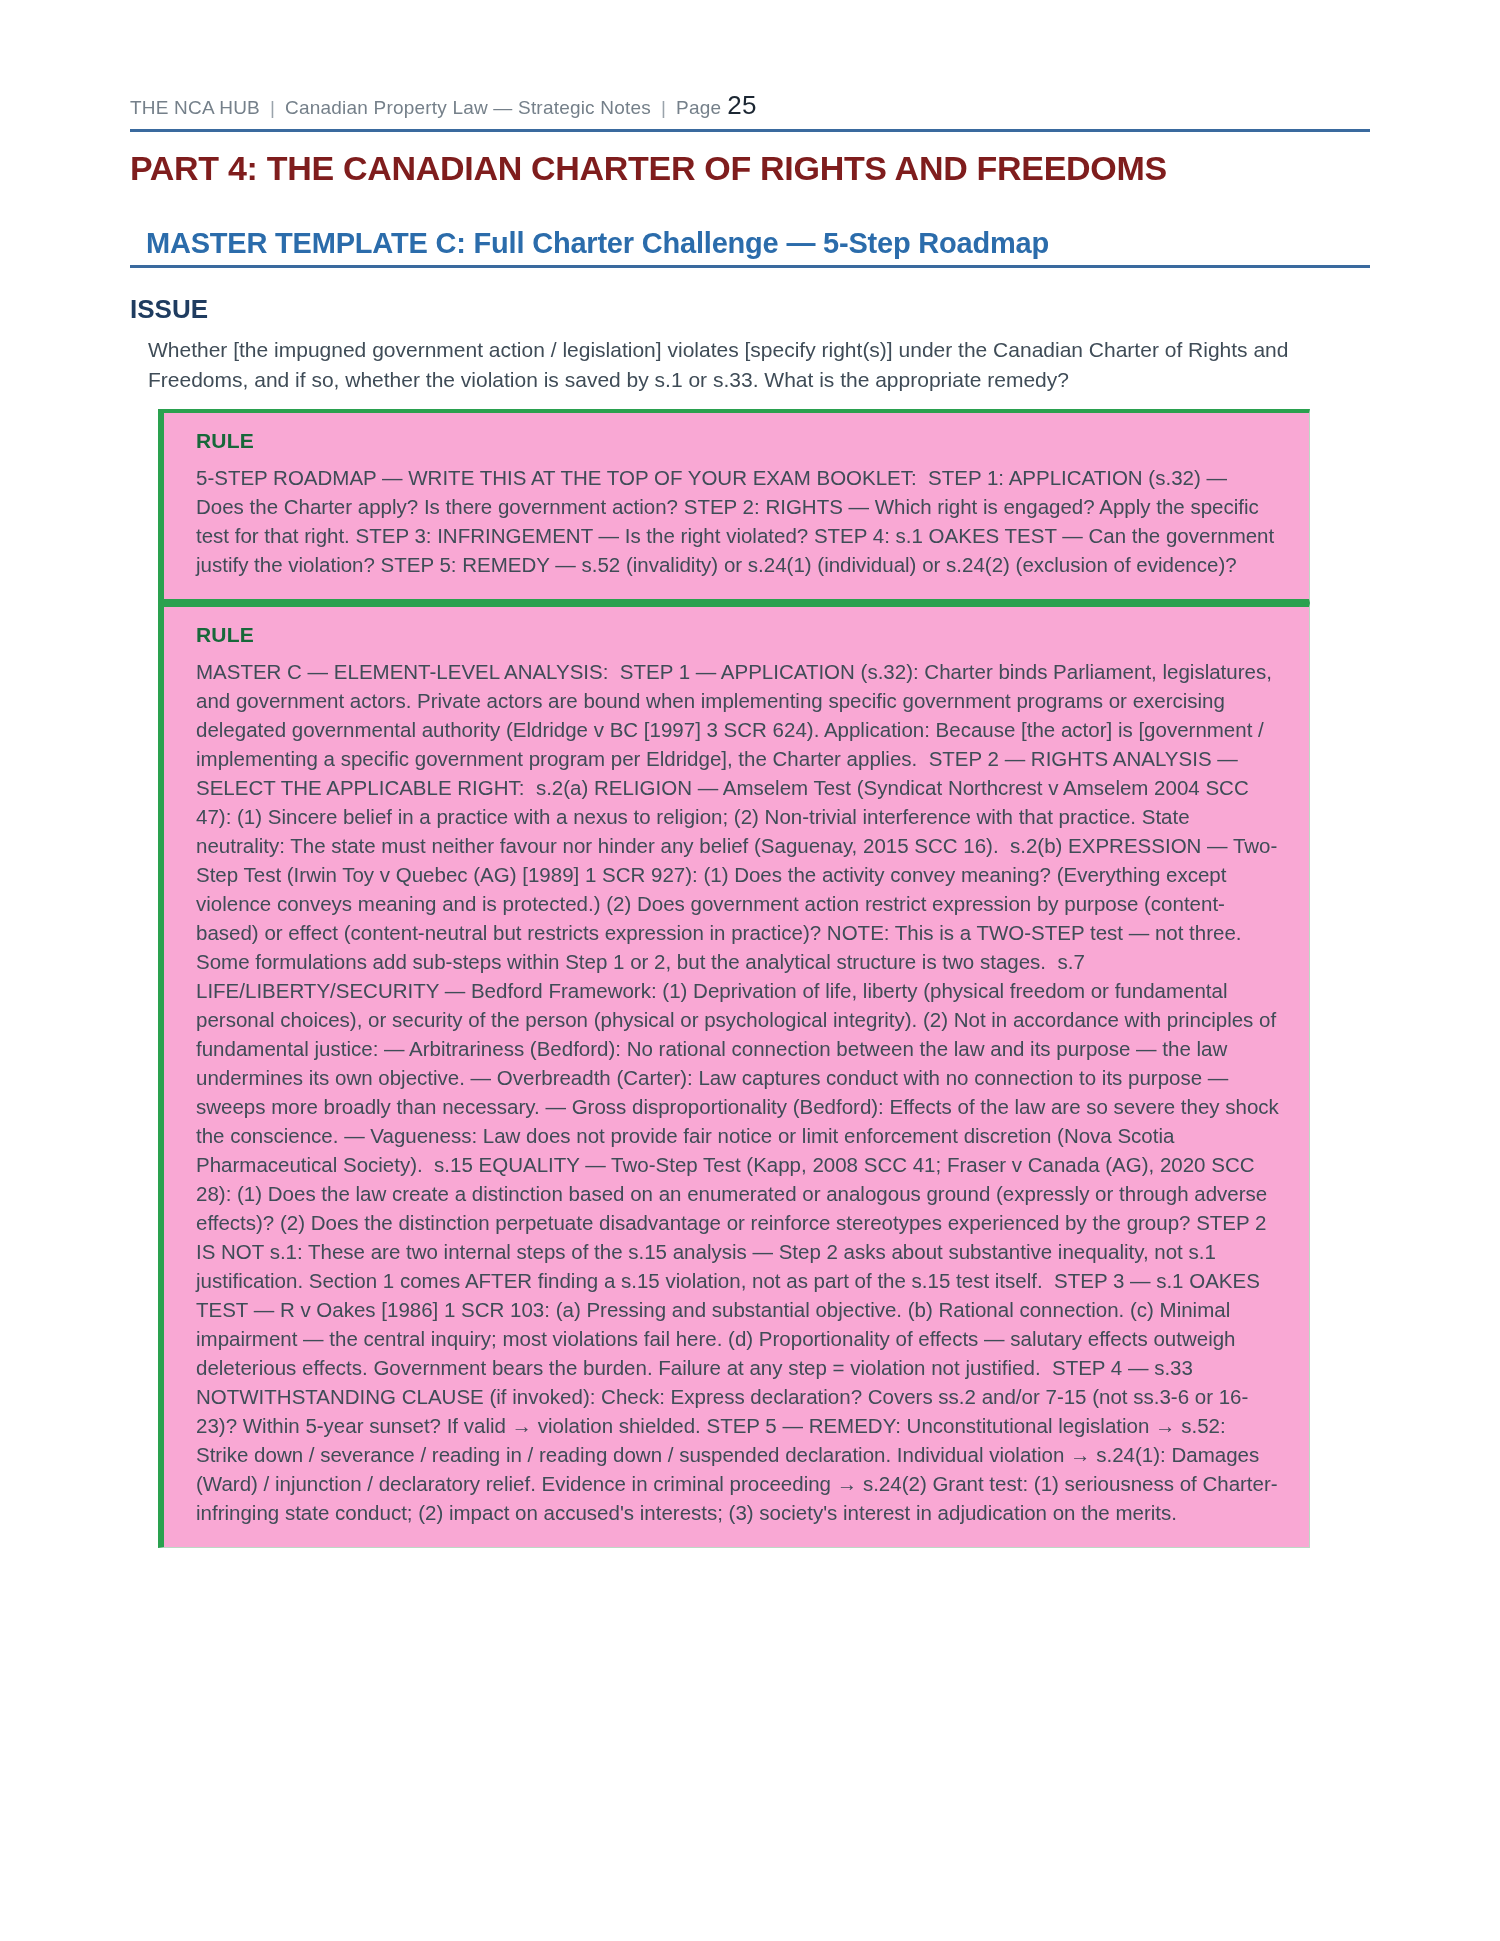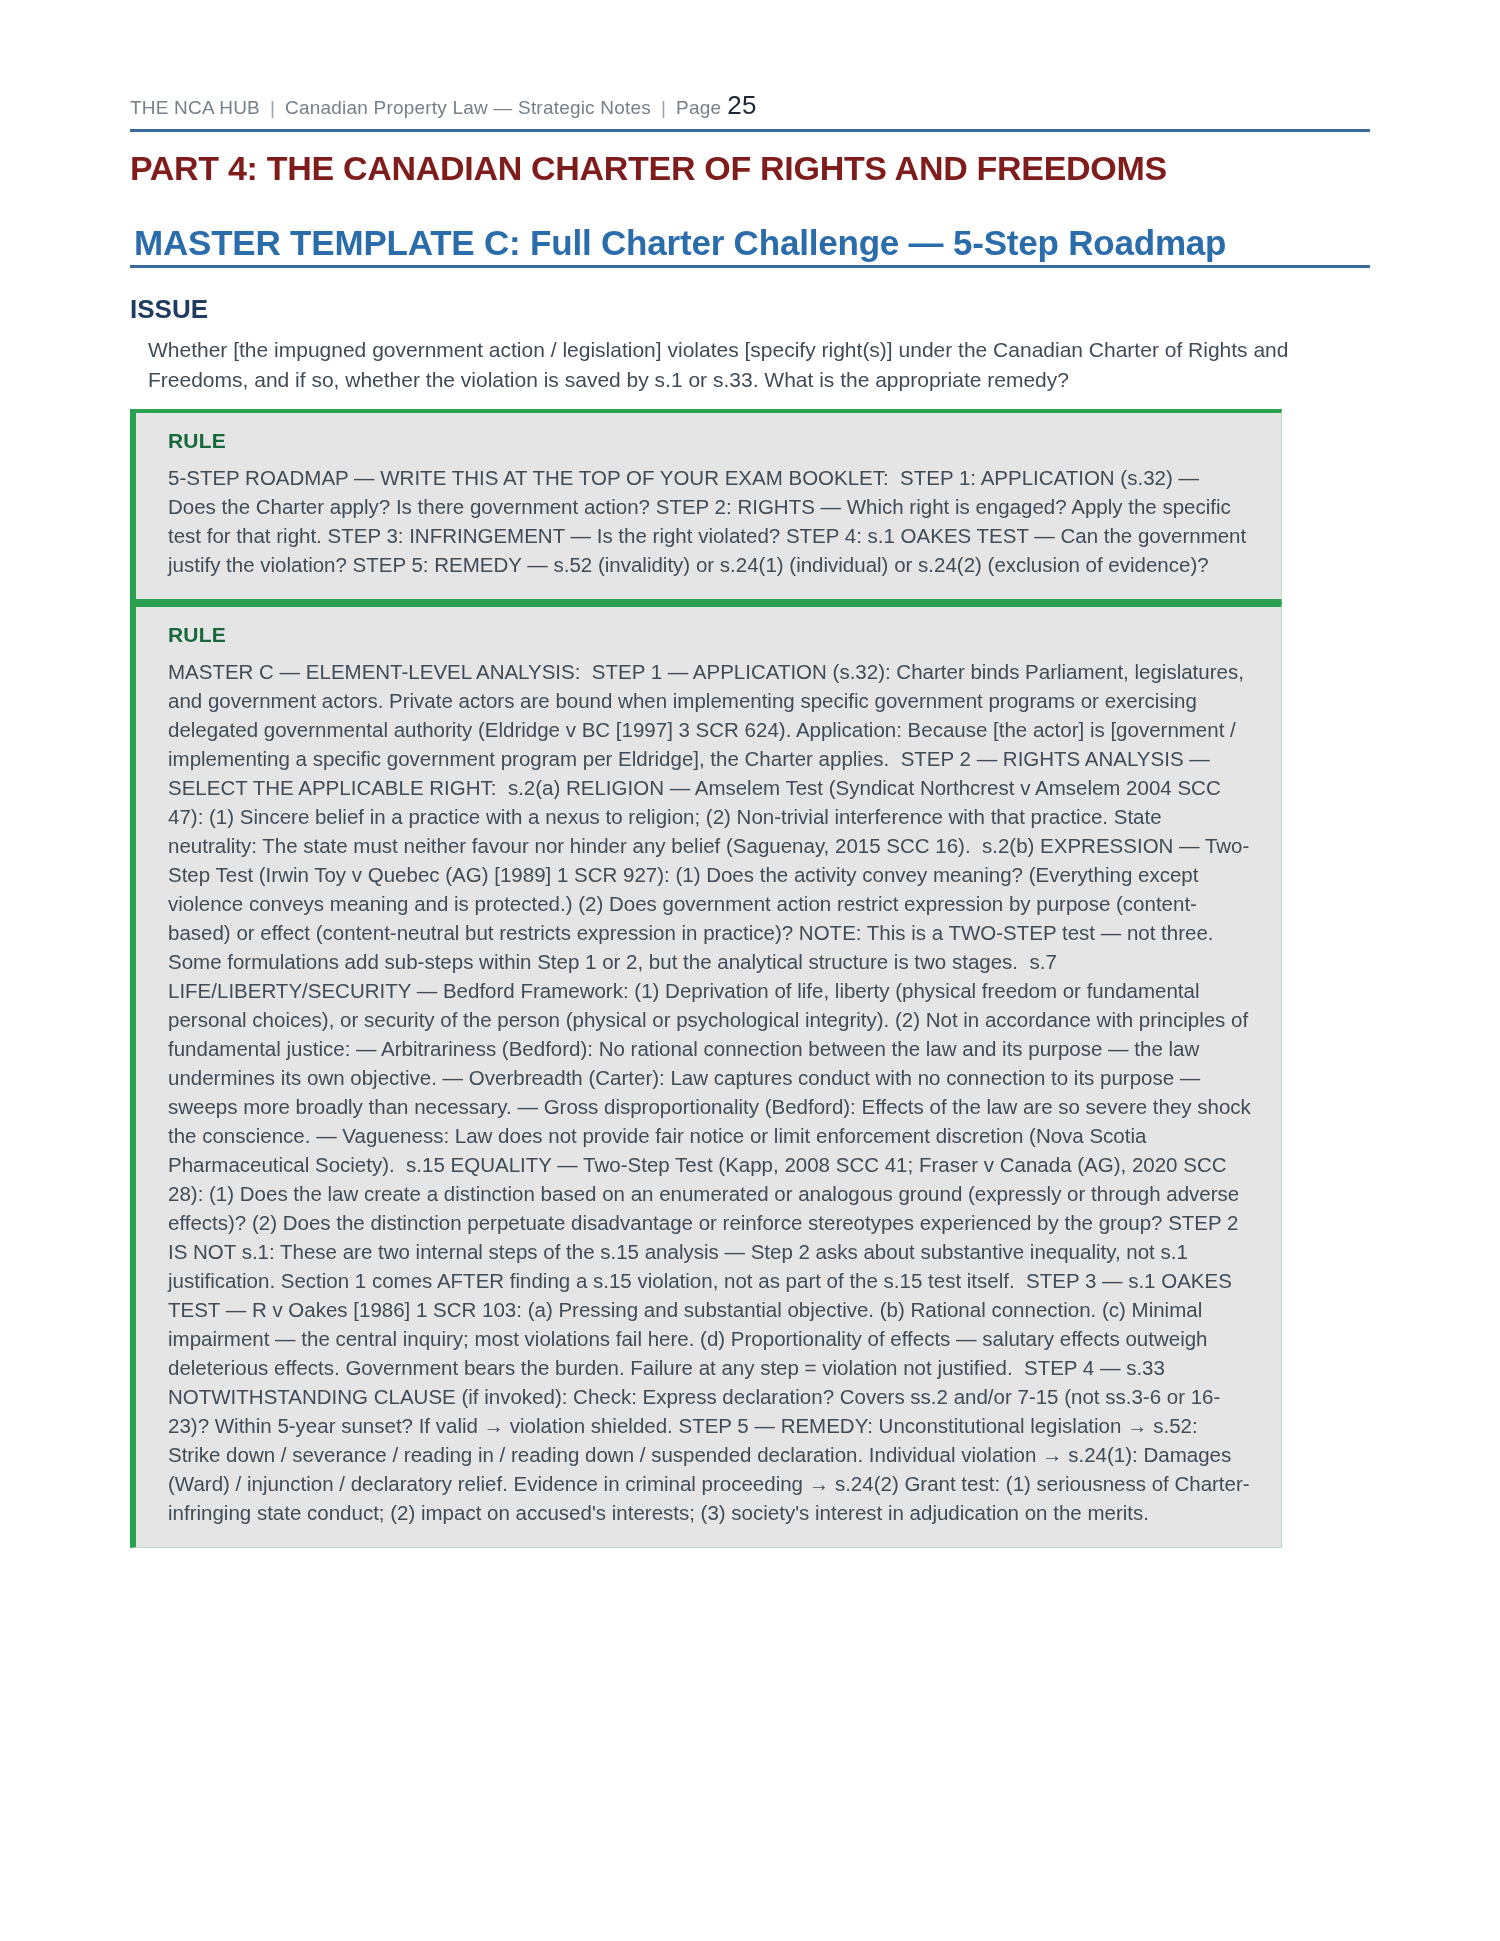--- a/index.html
+++ b/index.html
@@ -34,50 +34,51 @@
   .divider.thin { height: 3px; margin-top: 5px; }
   h1.part-title {
     font-size: 34px;
     line-height: 40px;
     font-weight: 700;
     color: #7f1d1d;
     margin: 16px 0 0 0;
     letter-spacing: -0.3px;
   }
   h2.template-title {
-    font-size: 35px;
+    font-size: 29px;
     line-height: 34px;
     font-weight: 700;
     color: #2b6cab;
-    margin: 38px 0 0 4px;
+    margin: 38px 0 0 16px;
     letter-spacing: -0.2px;
   }
   h3.issue-heading {
     font-size: 26px;
     line-height: 30px;
     font-weight: 700;
     color: #1f3c60;
     margin: 26px 0 0 0;
   }
   p.issue-text {
     font-size: 21px;
     line-height: 29.5px;
     color: #3f4c57;
     margin: 11px 0 0 18px;
     white-space: pre-wrap;
   }
   section.rulebox {
     box-sizing: border-box;
     width: 1152px;
     margin-top: 15px;
-    background: #e5e5e5;
+    background: #f9a8d4;
     border: 1px solid #bcd9c5;
     border-left: 6px solid #2aa14f;
     border-top: 4px solid #2aa14f;
     padding: 16px 30px 20px 32px;
+    margin-left: 28px;
   }
   section.rulebox.first {
     border-bottom: 4px solid #2aa14f;
     margin-top: 15px;
   }
   section.rulebox.second {
     margin-top: 0px;
   }
   .rule-label {
     font-size: 21px;

